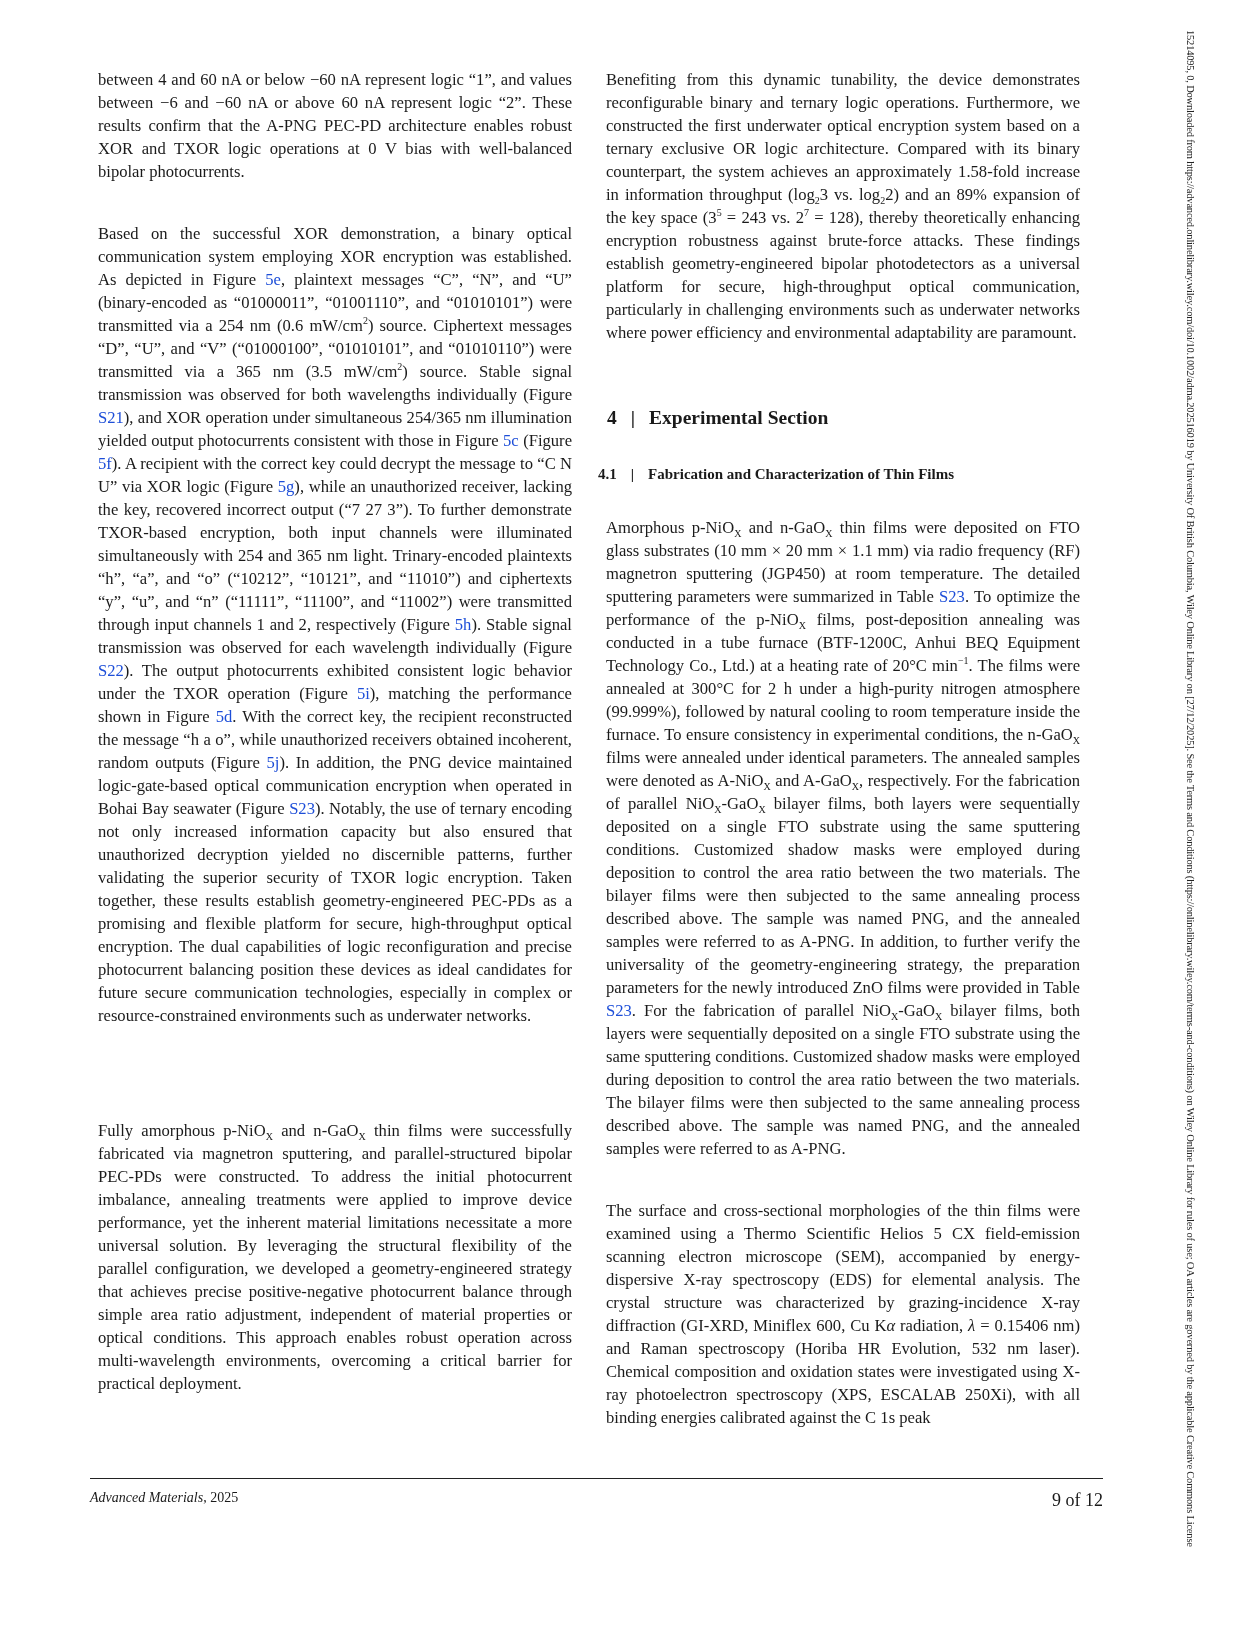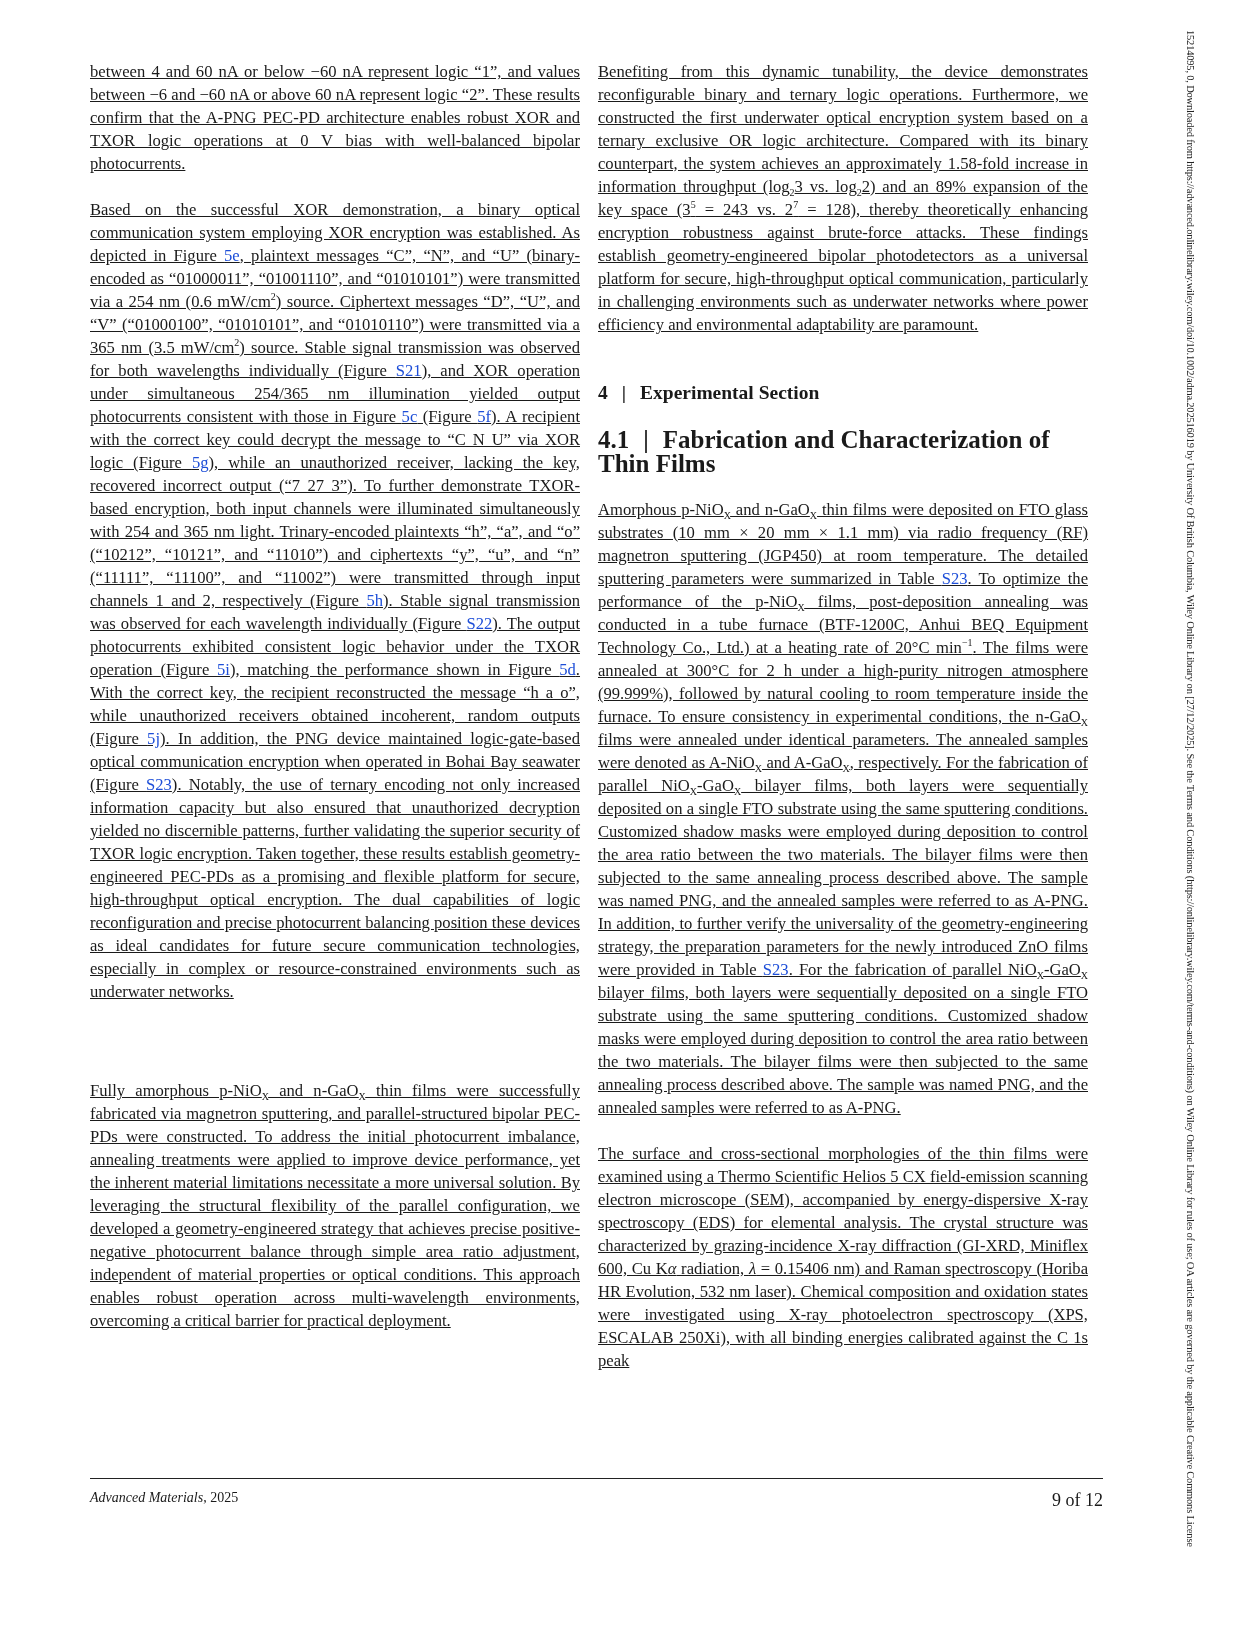--- a/index.html
+++ b/index.html
@@ -1,26 +1,26 @@
 <!DOCTYPE html>
 <html><head>
 <meta charset="utf-8">
 <style>
   html, body { margin: 0; padding: 0; background: #ffffff; }
   body { width: 1241px; height: 1630px; position: relative; overflow: hidden;
          font-family: "Liberation Serif", "DejaVu Serif", serif; color: #1a1a1a; }
   .col { position: absolute; top: 60px; width: 490px; }
   .col-left { left: 90px; }
   .col-right { left: 598px; }
-  p.para { margin: 0; font-size: 16.6px; line-height: 23px; text-align: justify; hyphens: auto; text-decoration: underline; }
+  p.para { margin: 8px; font-size: 16.6px; line-height: 23px; text-align: justify; hyphens: auto; }
   .gap { height: 23px; }
   .link { color: #1d4ed8; }
   sub, sup { font-size: 10px; line-height: 0; }
-  h2.sec { margin: 0; font-size: 19.5px; font-weight: bold; line-height: 26px; }
-  h3.sub { margin: 0; font-size: 25px; font-weight: bold; line-height: 24px; }
+  h2.sec { margin: 9px; font-size: 19.5px; font-weight: bold; line-height: 26px; }
+  h3.sub { margin: 0; font-size: 15px; font-weight: bold; line-height: 24px; }
   .bar { display: inline-block; margin: 0 14px 0 14px; }
   .footer-rule { position: absolute; left: 90px; top: 1478px; width: 1013px; height: 1px; background: #222; }
   .footer-journal { position: absolute; left: 90px; top: 1490px; font-size: 14px; font-style: italic; }
   .footer-year { font-style: normal; margin-top: 28px; }
   .footer-page { position: absolute; right: 138px; top: 1490px; font-size: 18px; }
   .watermark { position: absolute; left: 1182px; top: 30px; width: 1580px; height: 14px;
                transform-origin: 0 0; transform: translate(14px, 0) rotate(90deg);
                font-size: 10.5px; white-space: nowrap; color: #222; letter-spacing: -0.2px; }
 </style>
 </head>

